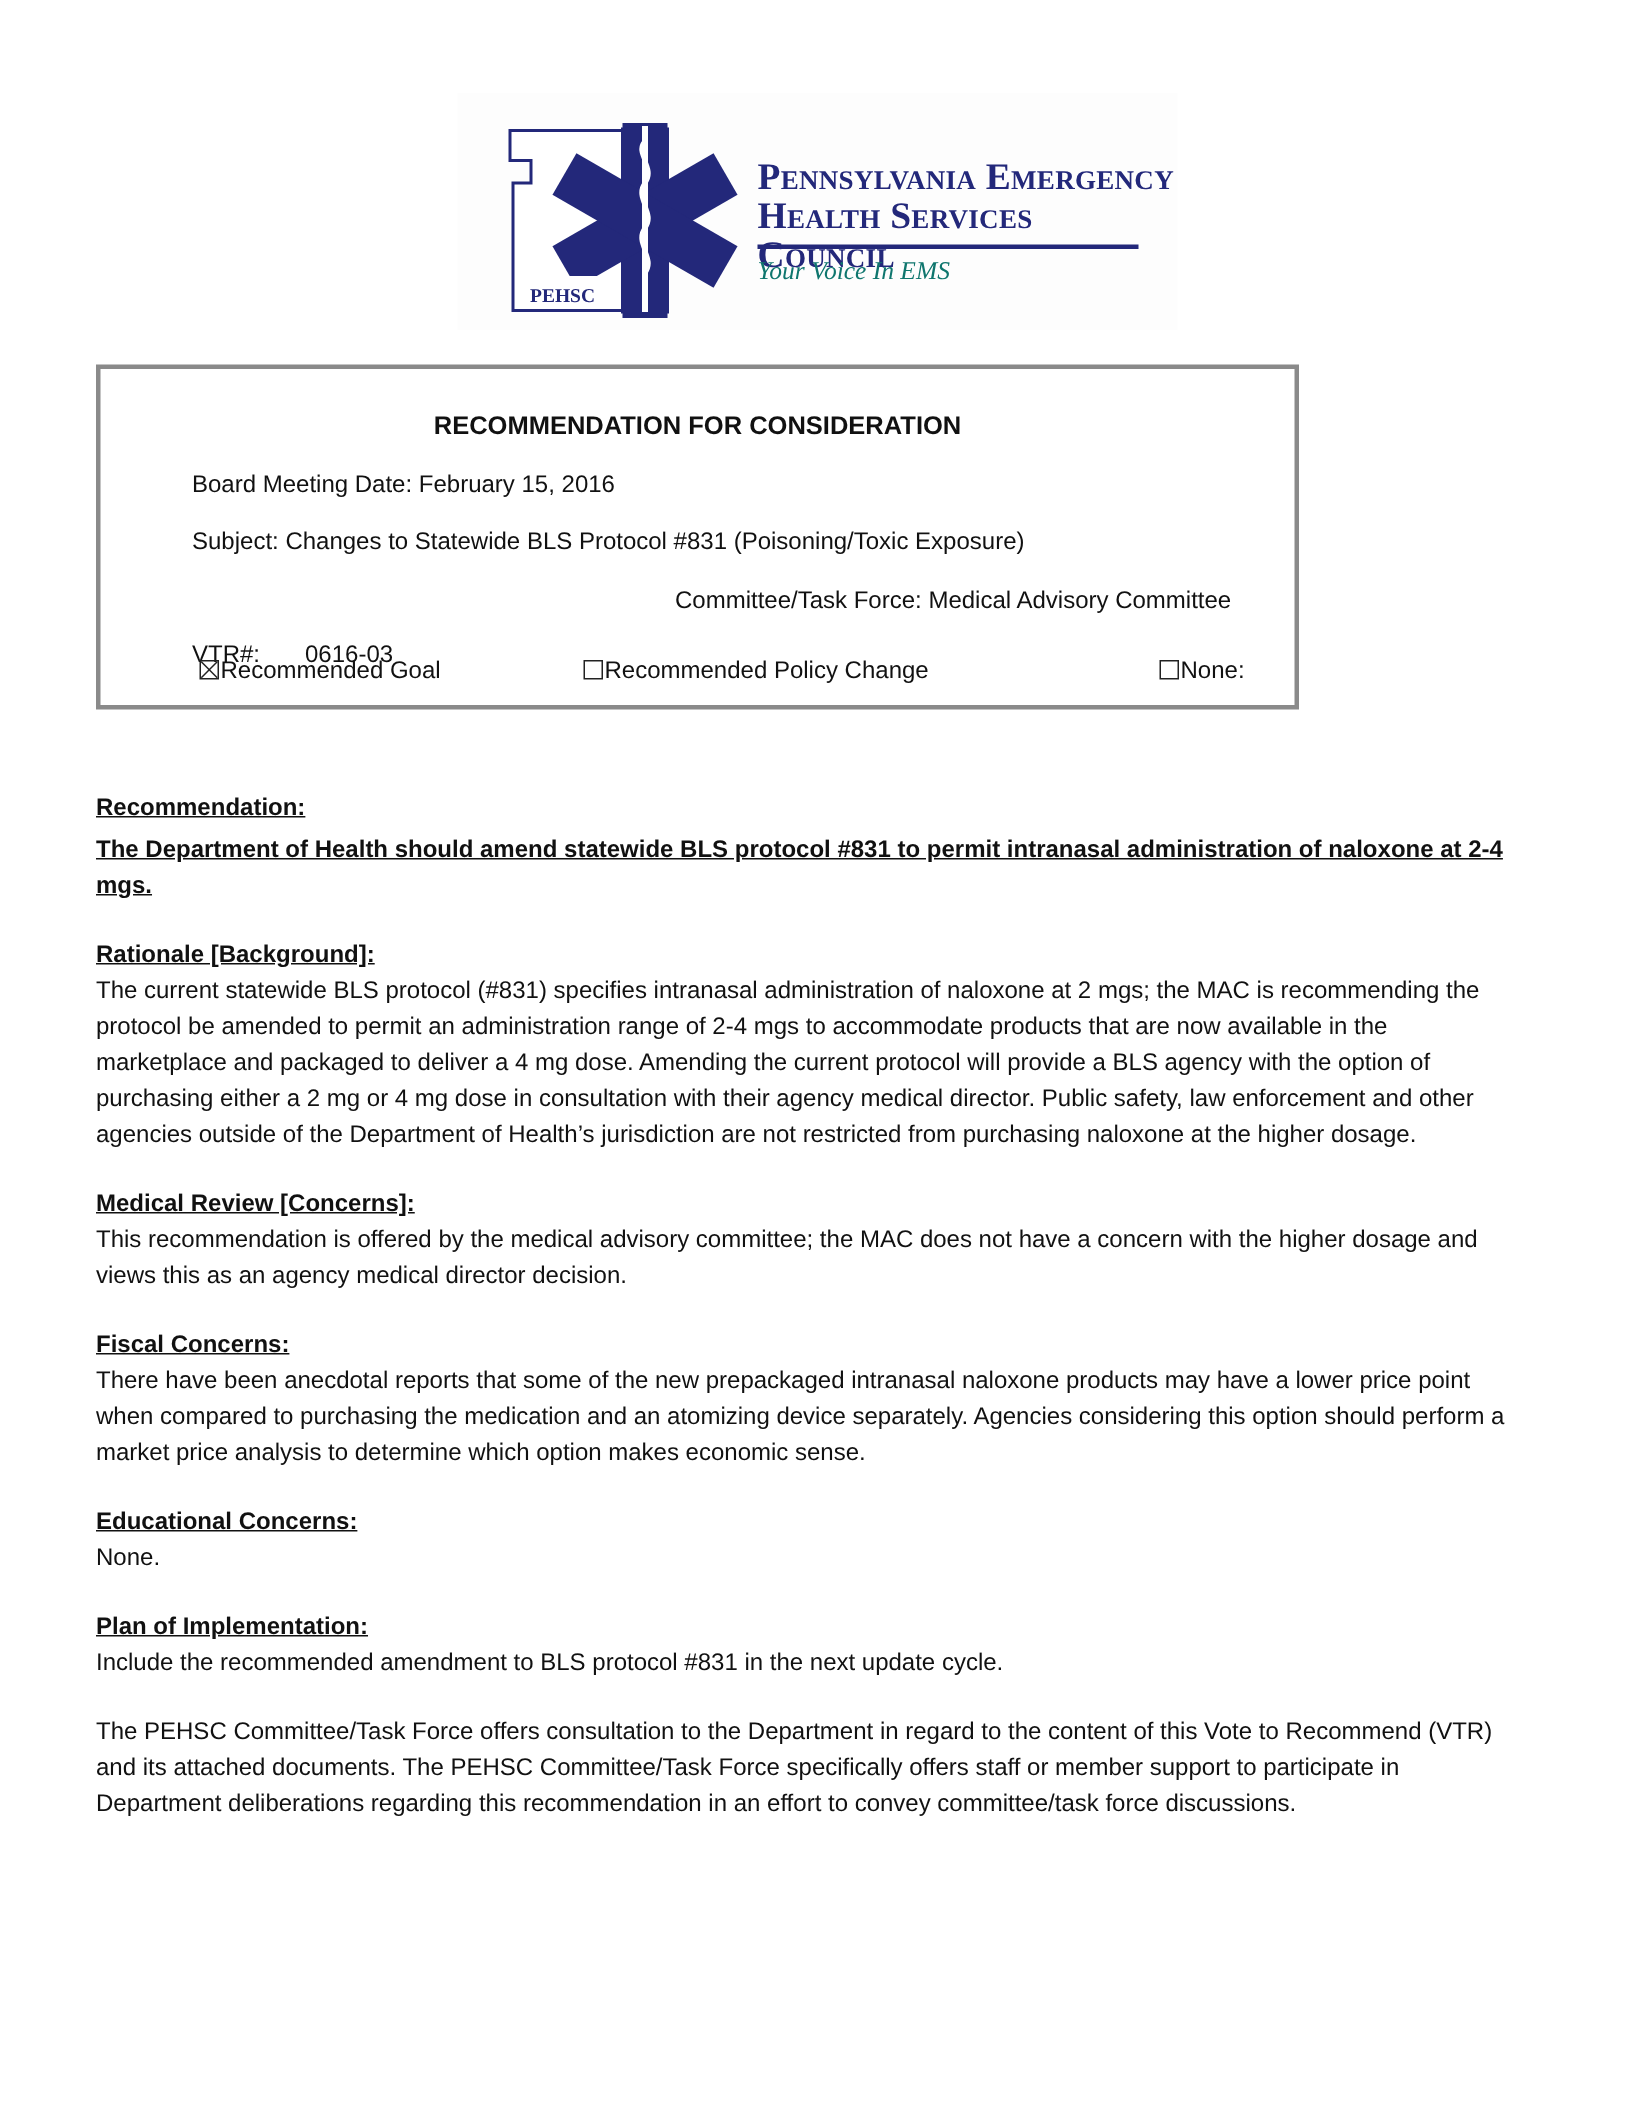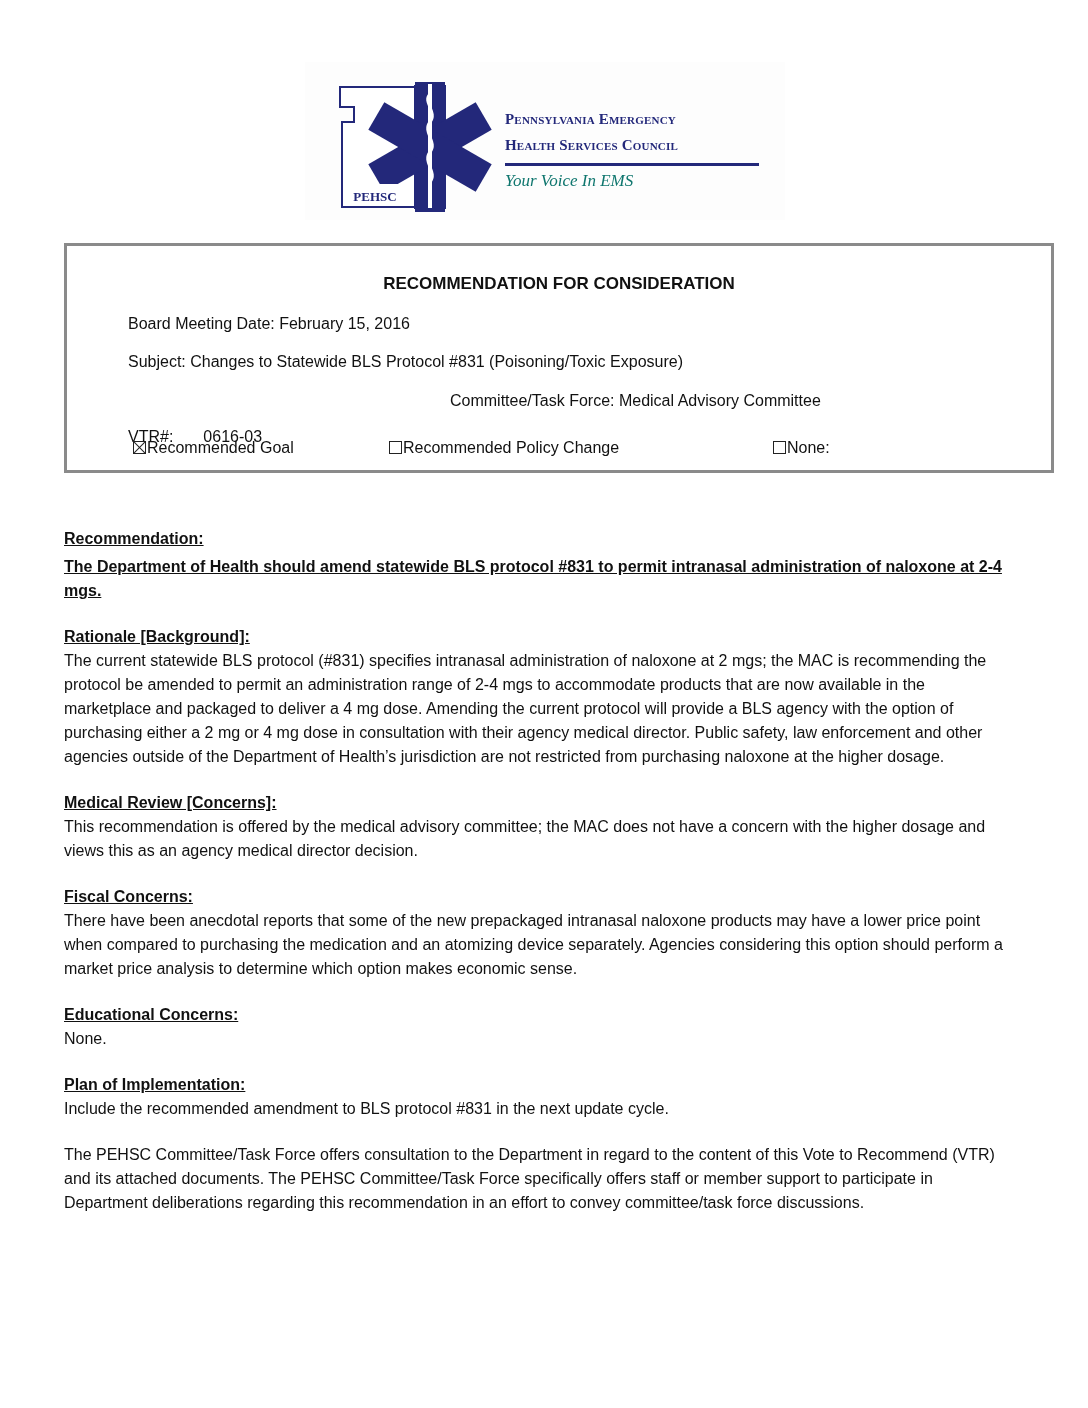--- a/index.html
+++ b/index.html
@@ -1,26 +1,26 @@
 <!DOCTYPE html>
 <html><head>
 <meta charset="utf-8">
 <style>
   html, body { margin: 0; padding: 0; background: #ffffff; }
   body { width: 1088px; height: 1408px; position: relative; overflow: hidden;
          font-family: "Liberation Sans", sans-serif; color: #111; }
   .logo { position: absolute; left: 305px; top: 62px; width: 480px; height: 158px; background: #fdfdfd; }
   .logo svg { position: absolute; left: 25px; top: 10px; }
   .logo .org { position: absolute; left: 200px; top: 44px; font-family: "Liberation Serif", serif;
-               color: #23287a; font-weight: bold; font-variant: small-caps; font-size: 15px;
+               color: #23287a; font-weight: bold; font-variant: small-caps; font-size: 25px;
                line-height: 26px; letter-spacing: 0.2px; }
   .logo .rule { position: absolute; left: 200px; top: 101px; width: 254px; height: 3px; background: #23287a; }
   .logo .tag { position: absolute; left: 200px; top: 109px; font-family: "Liberation Serif", serif;
                font-style: italic; color: #0f766e; font-size: 17px; }
-  .box { position: absolute; left: 64px; top: 243px; width: 990px; height: 230px;
+  .box { position: absolute; left: 64px; top: 243px; width: 802px; height: 230px;
          border: 3px solid #8a8a8a; box-sizing: border-box; }
   .box .title { position: absolute; left: 0; right: 0; top: 28px; text-align: center; font-weight: bold; font-size: 17px; }
   .box .line { position: absolute; left: 61px; font-size: 16px; }
   .box .l1 { top: 69px; } .box .l2 { top: 107px; } .box .l3 { top: 146px; margin-top: 36px; }
   .box .committee { position: absolute; left: 383px; top: 146px; font-size: 16px; }
   .box .vtrnum { margin-left: 30px; }
   .cb { position: absolute; top: 193px; font-size: 16px; }
   .cb .mark { display: inline-block; width: 13px; height: 13px; border: 1px solid #222; box-sizing: border-box;
               vertical-align: -1px; margin-right: 1px; position: relative; }
   .cb .mark.checked::before, .cb .mark.checked::after { content: ""; position: absolute; left: 5px; top: -2px;

